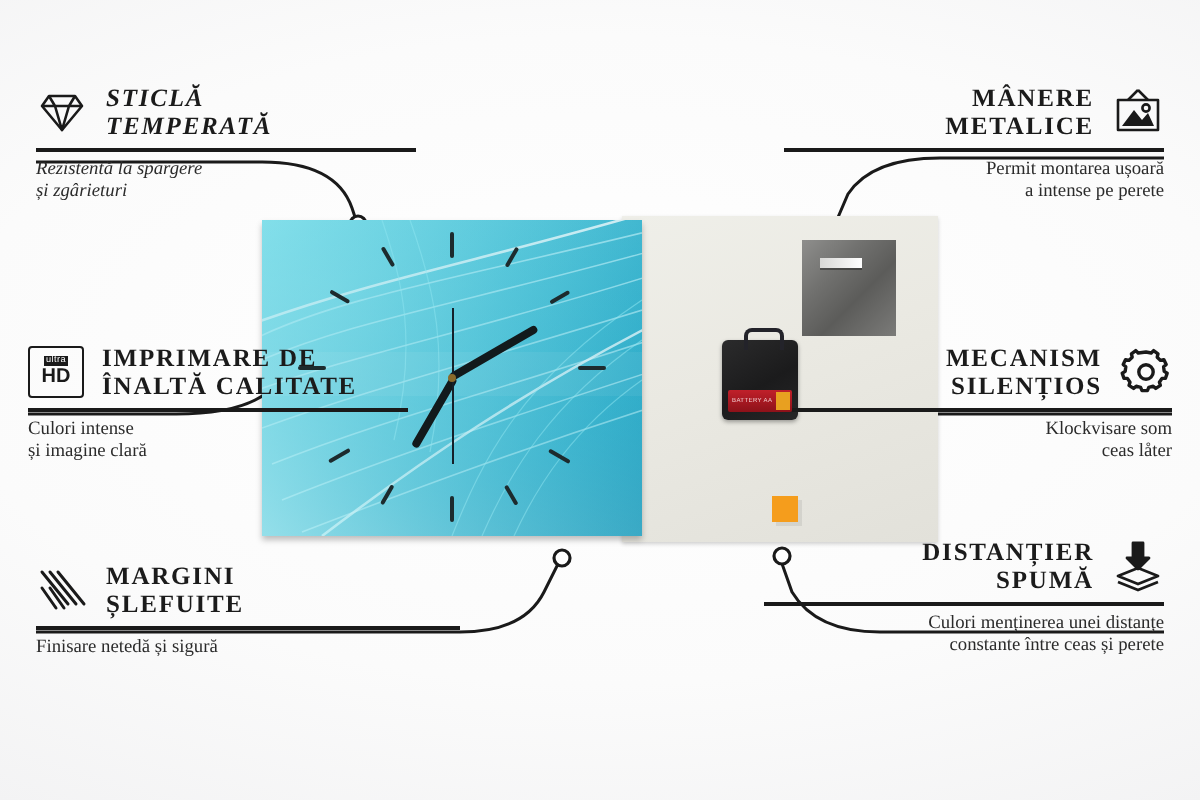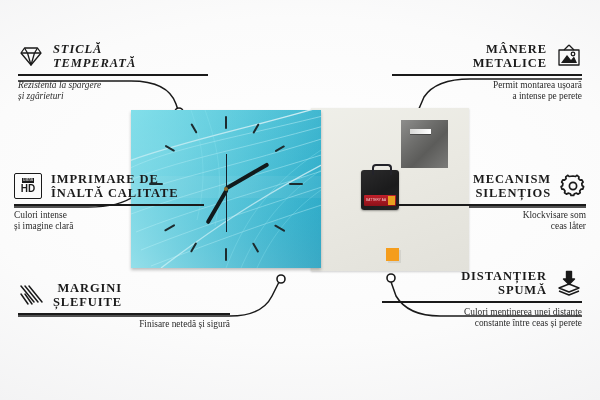--- a/index.html
+++ b/index.html
@@ -228,21 +228,21 @@
       <div>
         <div class="title">IMPRIMARE DE</div>
         <div class="title">ÎNALTĂ CALITATE</div>
       </div>
     </div>
     <div class="rule"></div>
     <div class="sub">Culori intense</div>
     <div class="sub">și imagine clară</div>
   </div>
 
-  <div class="feat left" style="left:18px;top:281px;width:212px;text-align:right;">
+  <div class="feat left" style="left:18px;top:281px;width:212px;">
     <div class="head">
       <svg class="ico" viewBox="0 0 26 26">
         <g stroke="#1a1a1a" stroke-width="1.5" stroke-linecap="round">
           <path d="M3,4 L16,20"></path>
             <path d="M7,4 L20,20"></path>
             <path d="M11,4 L24,20"></path>
           <path d="M3,12 L10,22"></path>
             <path d="M7,12 L14,22"></path>
         </g>
       </svg>

